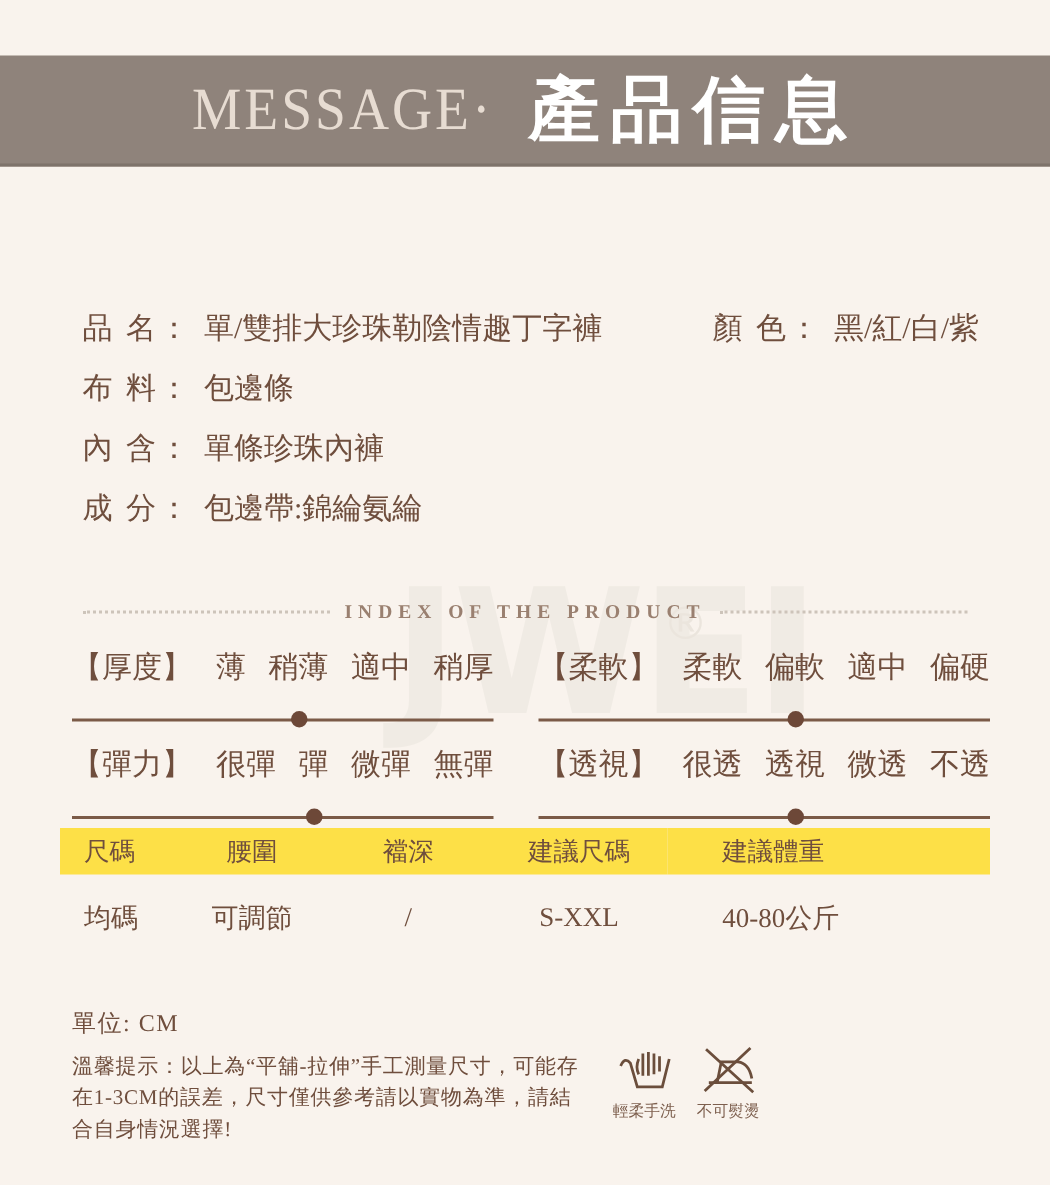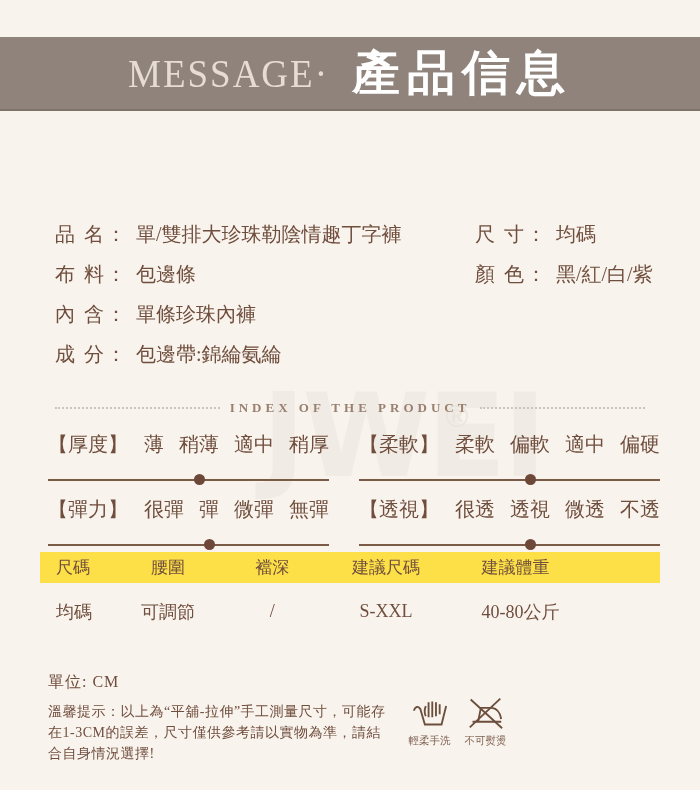--- a/index.html
+++ b/index.html
@@ -12,21 +12,21 @@
   .band-en{font-size:37px;letter-spacing:2px;color:#e7dcd2;font-weight:400;transform:scaleY(1.08);}
   .band-zh{font-size:48px;color:#ffffff;font-weight:700;letter-spacing:7px;margin-left:23px;text-align:center;}
 
   
   .watermark{position:absolute;left:262px;top:378px;z-index:0;color:#f0ebe4;
              font-family:"DejaVu Sans",sans-serif;font-weight:700;font-size:116px;line-height:1;
              letter-spacing:-3px;user-select:none;}
   .wm-reg{position:absolute;left:180px;top:24px;font-size:30px;font-weight:400;color:#ebe5dd;}
 
   
-  .info{position:absolute;top:214px;left:55px;right:30px;display:flex;z-index:1;}
+  .info{position:absolute;top:199px;left:55px;right:30px;display:flex;z-index:1;}
   .info-col.left{width:420px;}
   .info-col.right{flex:1;}
   .info-row{height:40px;line-height:40px;font-size:20px;white-space:nowrap;}
   .info-label{letter-spacing:2px;margin-right:8px;}
 
   
   .divider{position:absolute;top:400px;left:55px;right:55px;display:flex;align-items:center;z-index:1;}
   .dots{flex:1;border-top:2px dotted #cdc4ba;height:0;}
   .divider-text{font-family:"Liberation Serif",serif;font-size:13px;font-weight:700;
                 letter-spacing:4px;color:#9a8070;margin:0 10px;}
@@ -74,21 +74,20 @@
   </div>
 
   <div class="info">
     <div class="info-col left">
         <div class="info-row"><span class="info-label">品 名：</span><span class="info-value">單/雙排大珍珠勒陰情趣丁字褲</span></div>
         <div class="info-row"><span class="info-label">布 料：</span><span class="info-value">包邊條</span></div>
         <div class="info-row"><span class="info-label">內 含：</span><span class="info-value">單條珍珠內褲</span></div>
         <div class="info-row"><span class="info-label">成 分：</span><span class="info-value">包邊帶:錦綸氨綸</span></div>
       </div>
     <div class="info-col right">
-        <div class="info-row"><span class="info-label">尺 寸：</span><span class="info-value">均碼</span></div>
         <div class="info-row"><span class="info-label">顏 色：</span><span class="info-value">黑/紅/白/紫</span></div>
       </div>
   </div>
 
   <div class="divider">
     <span class="dots"></span>
     <span class="divider-text">INDEX OF THE PRODUCT</span>
     <span class="dots"></span>
   </div>
 

